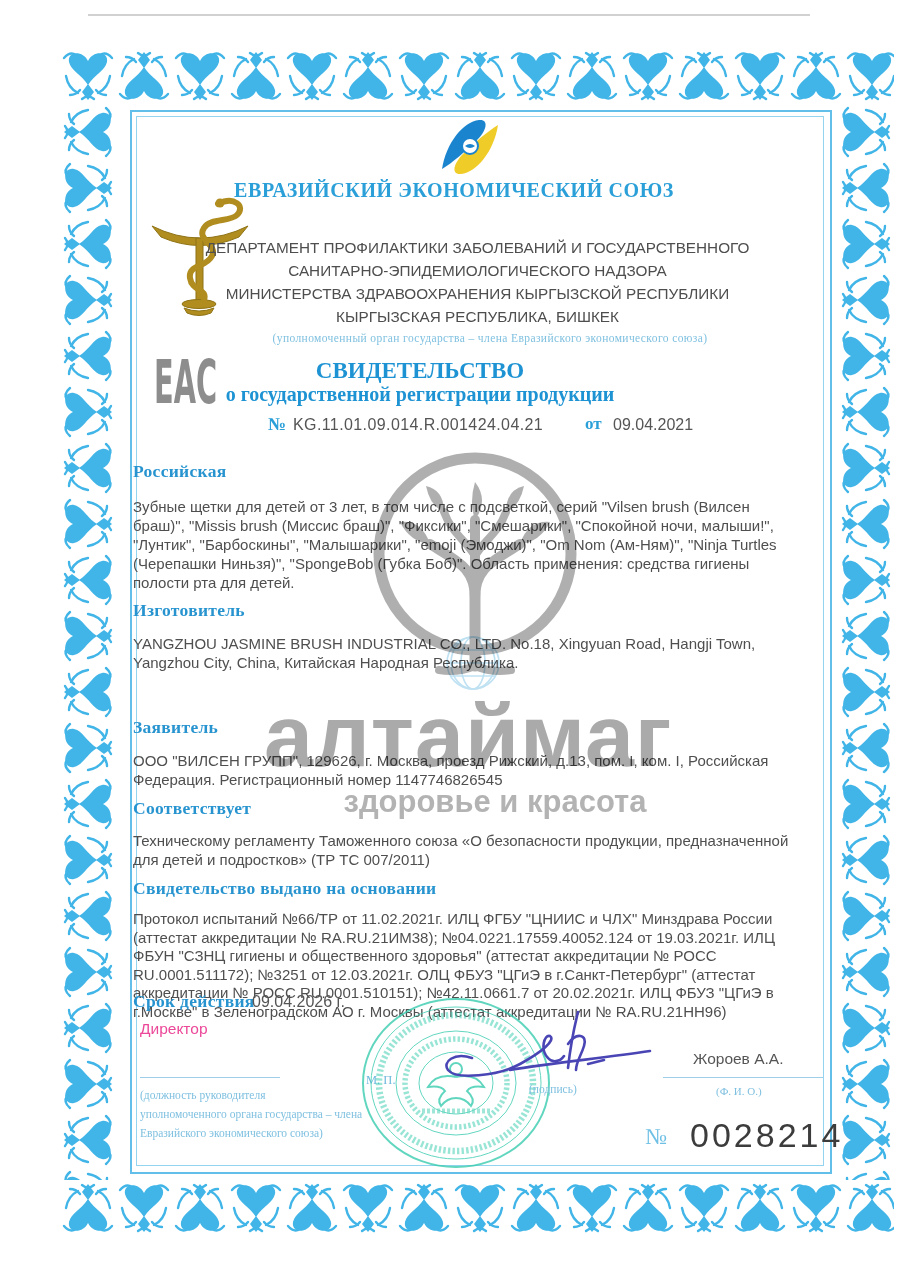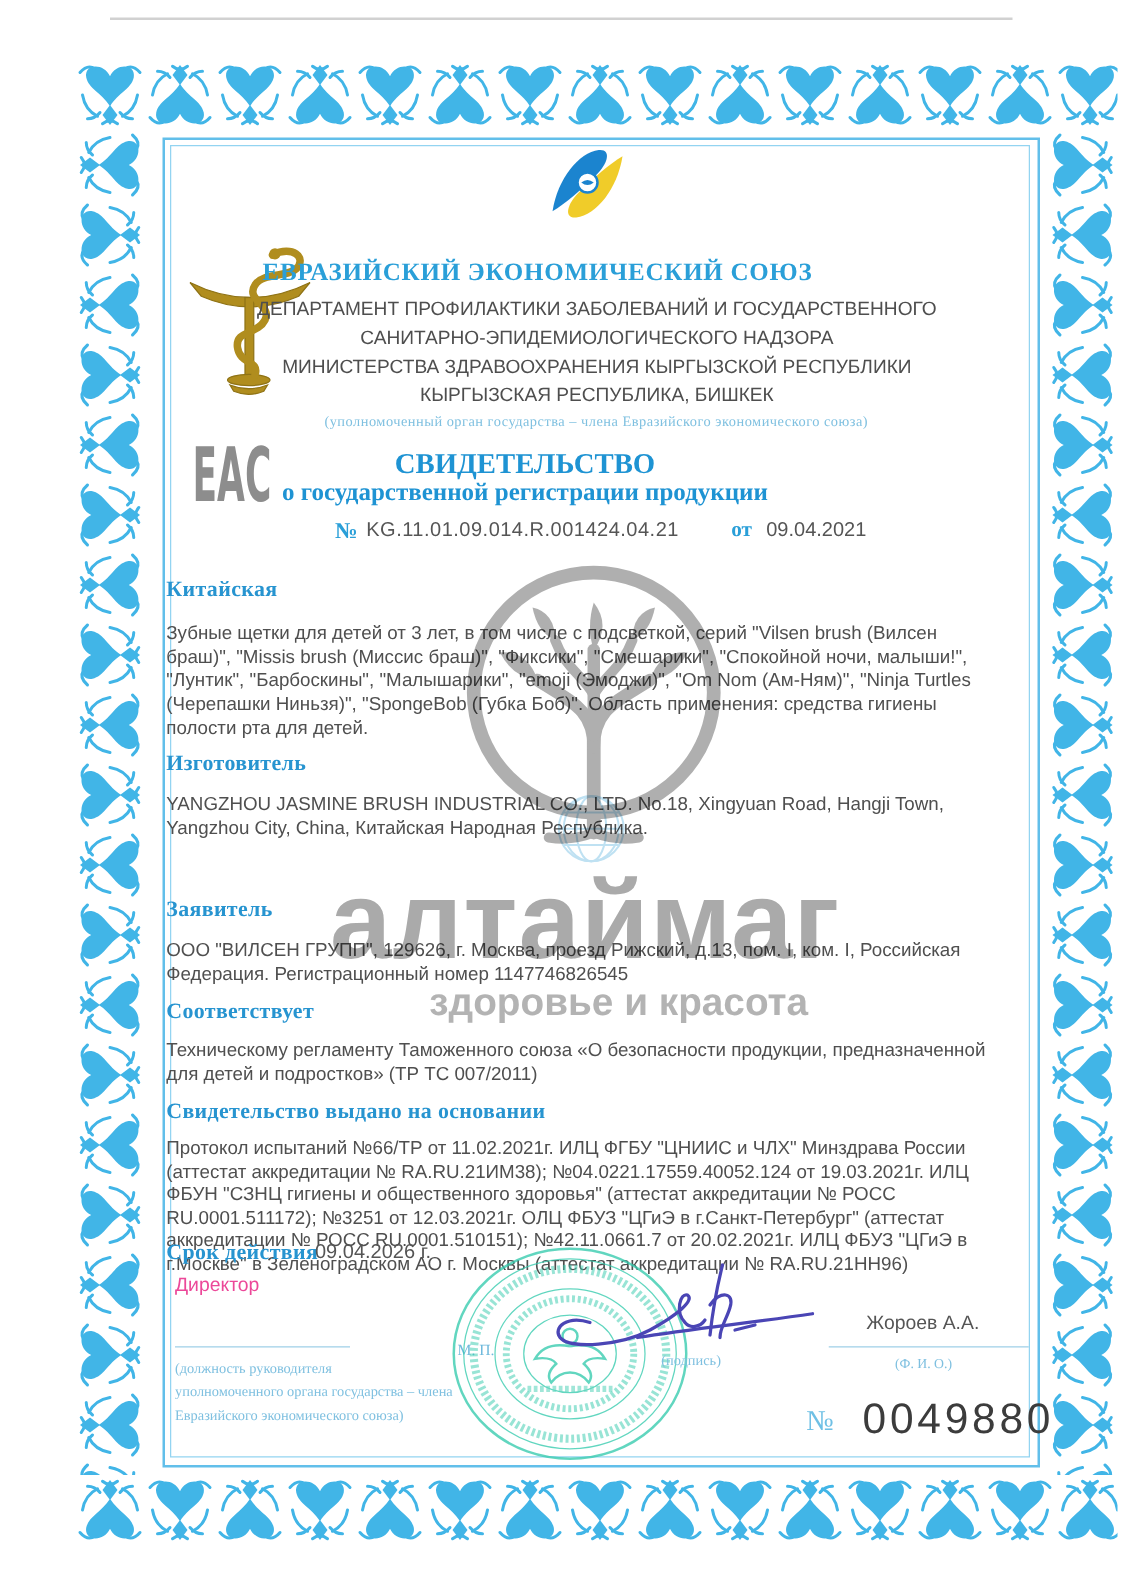--- a/index.html
+++ b/index.html
@@ -19,24 +19,24 @@
   .orn-right{left:838px;top:104px;width:56px;height:1076px;flex-direction:column;}
   .orn svg{width:56px;height:56px;flex:0 0 auto;}
 
   
   .frame-outer{left:130px;top:110px;width:698px;height:1060px;border:2px solid #62bfea;}
   .frame-inner{left:136px;top:116px;width:686px;height:1048px;border:1px solid #93d4f1;}
 
   
   .eaeu-logo{left:422px;top:115px;width:95px;height:64px;}
   .caduceus{left:146px;top:194px;width:108px;height:140px;}
-  .union-title{left:130px;top:207px;width:600px;text-align:center;font-family:"Liberation Serif",serif;
-               font-weight:bold;font-size:20px;color:#2a9fd8;letter-spacing:.6px;}
+  .union-title{left:130px;top:179px;width:600px;text-align:center;font-family:"Liberation Serif",serif;
+               font-weight:bold;font-size:20px;color:#2a9fd8;letter-spacing:.6px;padding-left:24px;}
   .dept{left:150px;top:236px;width:655px;text-align:center;font-size:15.3px;color:#4e4e4e;line-height:23px;}
-  .authority-note{left:187px;top:332px;width:580px;text-align:center;font-family:"Liberation Serif",serif;
+  .authority-note{left:200px;top:332px;width:580px;text-align:center;font-family:"Liberation Serif",serif;
                   font-size:11.5px;color:#7fc0e0;letter-spacing:.4px;}
   .eac{left:154px;top:347px;font-weight:bold;font-size:40px;color:#8d8d8d;letter-spacing:0;
        transform:scale(.72,1.5);transform-origin:top left;font-family:"DejaVu Sans",sans-serif;}
 
   .title1{left:230px;top:358px;width:380px;text-align:center;font-family:"Liberation Serif",serif;
           font-weight:bold;font-size:23px;color:#1e93d3;}
   .title2{left:180px;top:383px;width:480px;text-align:center;font-family:"Liberation Serif",serif;
           font-weight:bold;font-size:20px;color:#1e93d3;}
   .num-label{left:268px;top:414px;font-family:"Liberation Serif",serif;font-weight:bold;font-size:18px;color:#2a9fd8;}
   .num-value{left:293px;top:416px;font-size:16px;color:#555;letter-spacing:.4px;}
@@ -1173,21 +1173,21 @@
   <div class="abs authority-note">(уполномоченный орган государства – члена Евразийского экономического союза)</div>
   <div class="abs eac">ЕАС</div>
 
   <div class="abs title1">СВИДЕТЕЛЬСТВО</div>
   <div class="abs title2">о государственной регистрации продукции</div>
   <span class="abs num-label">№</span>
   <span class="abs num-value">KG.11.01.09.014.R.001424.04.21</span>
   <span class="abs date-label">от</span>
   <span class="abs date-value">09.04.2021</span>
 
-  <div class="abs sec-h h-product">Китайская</div>
+  <div class="abs sec-h h-product">Российская</div>
   <div class="abs sec-b b-product pre">Зубные щетки для детей от 3 лет, в том числе с подсветкой, серий "Vilsen brush (Вилсен
 браш)", "Missis brush (Миссис браш)", "Фиксики", "Смешарики", "Спокойной ночи, малыши!",
 "Лунтик", "Барбоскины", "Малышарики", "emoji (Эмоджи)", "Om Nom (Ам-Ням)", "Ninja Turtles
 (Черепашки Ниньзя)", "SpongeBob (Губка Боб)". Область применения: средства гигиены
 полости рта для детей.</div>
 
   <div class="abs sec-h h-manuf">Изготовитель</div>
   <div class="abs sec-b b-manuf pre">YANGZHOU JASMINE BRUSH INDUSTRIAL CO., LTD. No.18, Xingyuan Road, Hangji Town,
 Yangzhou City, China, Китайская Народная Республика.</div>
 
@@ -1271,15 +1271,15 @@
       <path d="M150 58 l16 -4"></path>
     </g>
   </svg>
   <div class="abs sig-note">(подпись)</div>
 
   <div class="abs sign-name">Жороев А.А.</div>
   <div class="abs name-line"></div>
   <div class="abs name-note">(Ф. И. О.)</div>
 
   <span class="abs serial-label">№</span>
-  <span class="abs serial-value">0049880</span>
+  <span class="abs serial-value">0028214</span>
 
 </div>
 
 </body></html>

